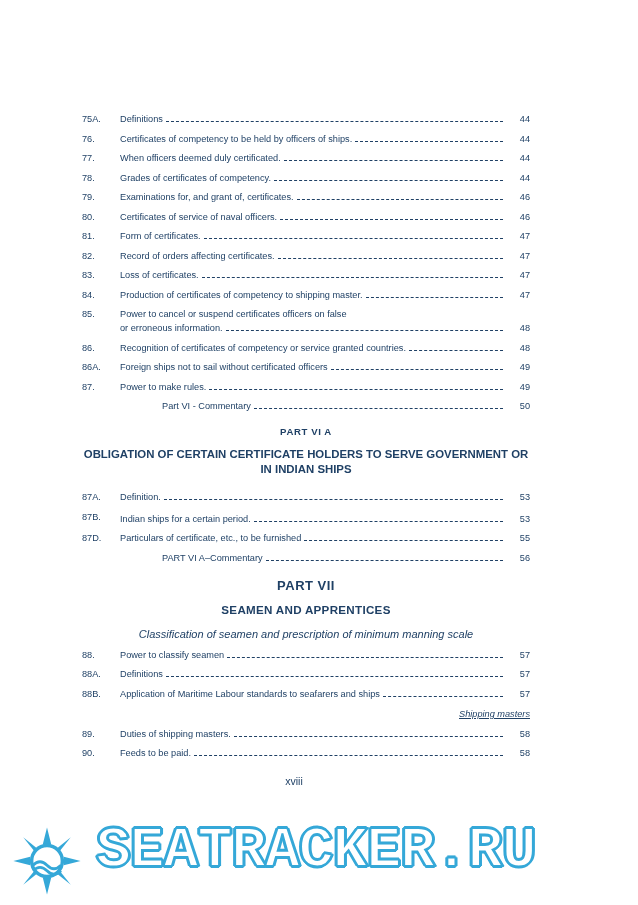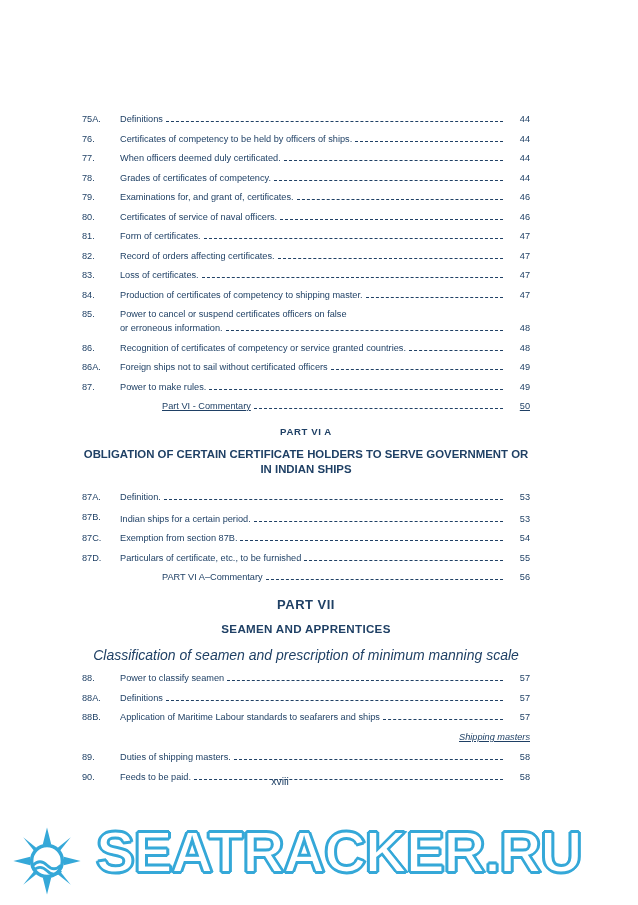--- a/index.html
+++ b/index.html
@@ -111,54 +111,54 @@
     text-align: center;
     font-weight: bold;
     font-size: 11.6px;
     letter-spacing: 0.3px;
     margin-bottom: 12px;
     color: #1f4065;
   }
   .subhead {
     text-align: center;
     font-style: italic;
-    font-size: 14px;
+    font-size: 11px;
     margin: 8px 0 9px 0;
     color: #1f4065;
   }
   .subhead2 {
     text-align: right;
     font-style: italic;
     font-size: 9.2px;
     margin: 9px 0 9px 0;
     color: #1f4065;
     text-decoration: underline;
   }
   .folio {
     position: absolute;
     top: 775px;
-    left: 2px;
+    left: 16px;
     width: 556px;
     text-align: center;
     font-size: 10.5px;
     color: #1f4065;
   }
   
   .watermark {
     position: absolute;
     left: 0;
     top: 812px;
     width: 638px;
     height: 93px;
   }
   .wm-text {
     position: absolute;
     left: 96px;
     top: 6px;
-    font-family: Liberation Sans, sans-serif;
+    font-family: Liberation Mono, monospace;
     font-weight: bold;
     font-size: 58px;
     letter-spacing: -1px;
     color: #ffffff;
     -webkit-text-stroke: 2px #35a8d8;
     text-shadow:
        2px 0 0 #35a8d8, -2px 0 0 #35a8d8,
        0 2px 0 #35a8d8, 0 -2px 0 #35a8d8;
     white-space: nowrap;
   }
@@ -358,21 +358,21 @@
             <span class="leader"></span>
             <span class="pg">49</span>
           </div>
         </div>
       </div>
     </div>
 
     <div class="row indent-entry">
       <div class="num"></div>
       <div class="entry">
-        <div class="txtwrap" style="padding-left:42px;text-decoration:underline;">
+        <div class="txtwrap" style="padding-left:42px;">
           <div class="line1">
             <span class="title">Part VI - Commentary</span>
             <span class="leader"></span>
             <span class="pg">50</span>
           </div>
         </div>
       </div>
     </div>
 
     <div class="part-head">PART VI A</div>
@@ -397,32 +397,20 @@
         <div class="txtwrap">
           <div class="secondline">
             <span class="title">Indian ships for a certain period.</span>
             <span class="leader"></span>
             <span class="pg">53</span>
           </div>
         </div>
       </div>
     </div>
 
-    <div class="row">
-      <div class="num">87C.</div>
-      <div class="entry">
-        <div class="txtwrap">
-          <div class="line1">
-            <span class="title">Exemption from section 87B.</span>
-            <span class="leader"></span>
-            <span class="pg">54</span>
-          </div>
-        </div>
-      </div>
-    </div>
 
     <div class="row">
       <div class="num">87D.</div>
       <div class="entry">
         <div class="txtwrap">
           <div class="line1">
             <span class="title">Particulars of certificate, etc., to be furnished</span>
             <span class="leader"></span>
             <span class="pg">55</span>
           </div>

